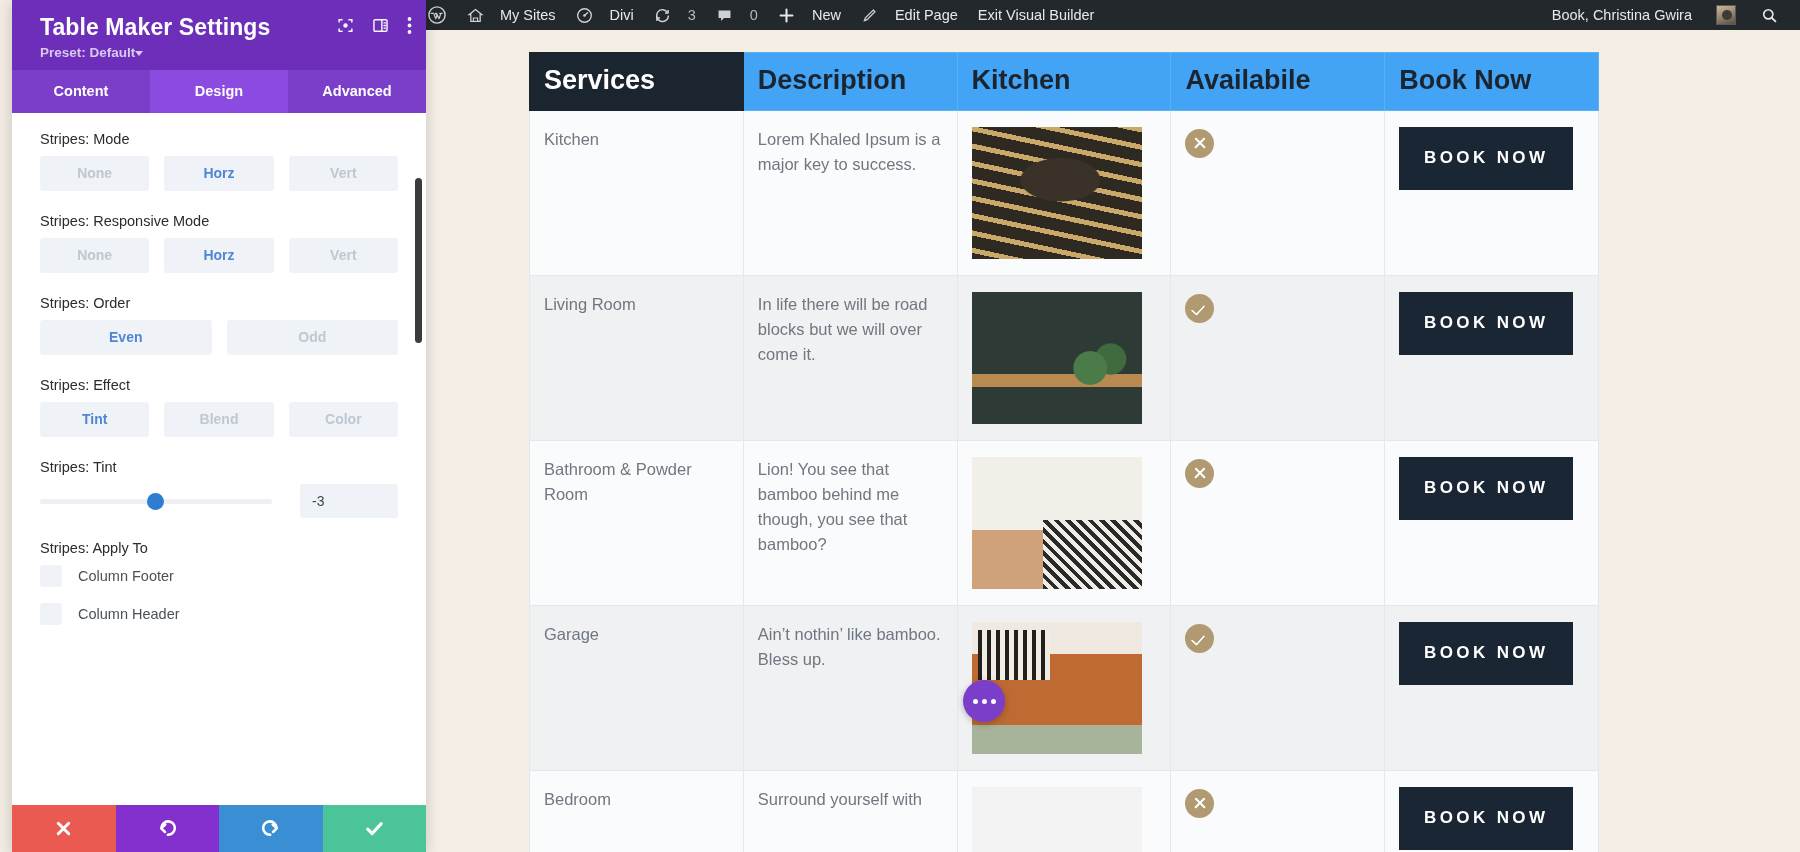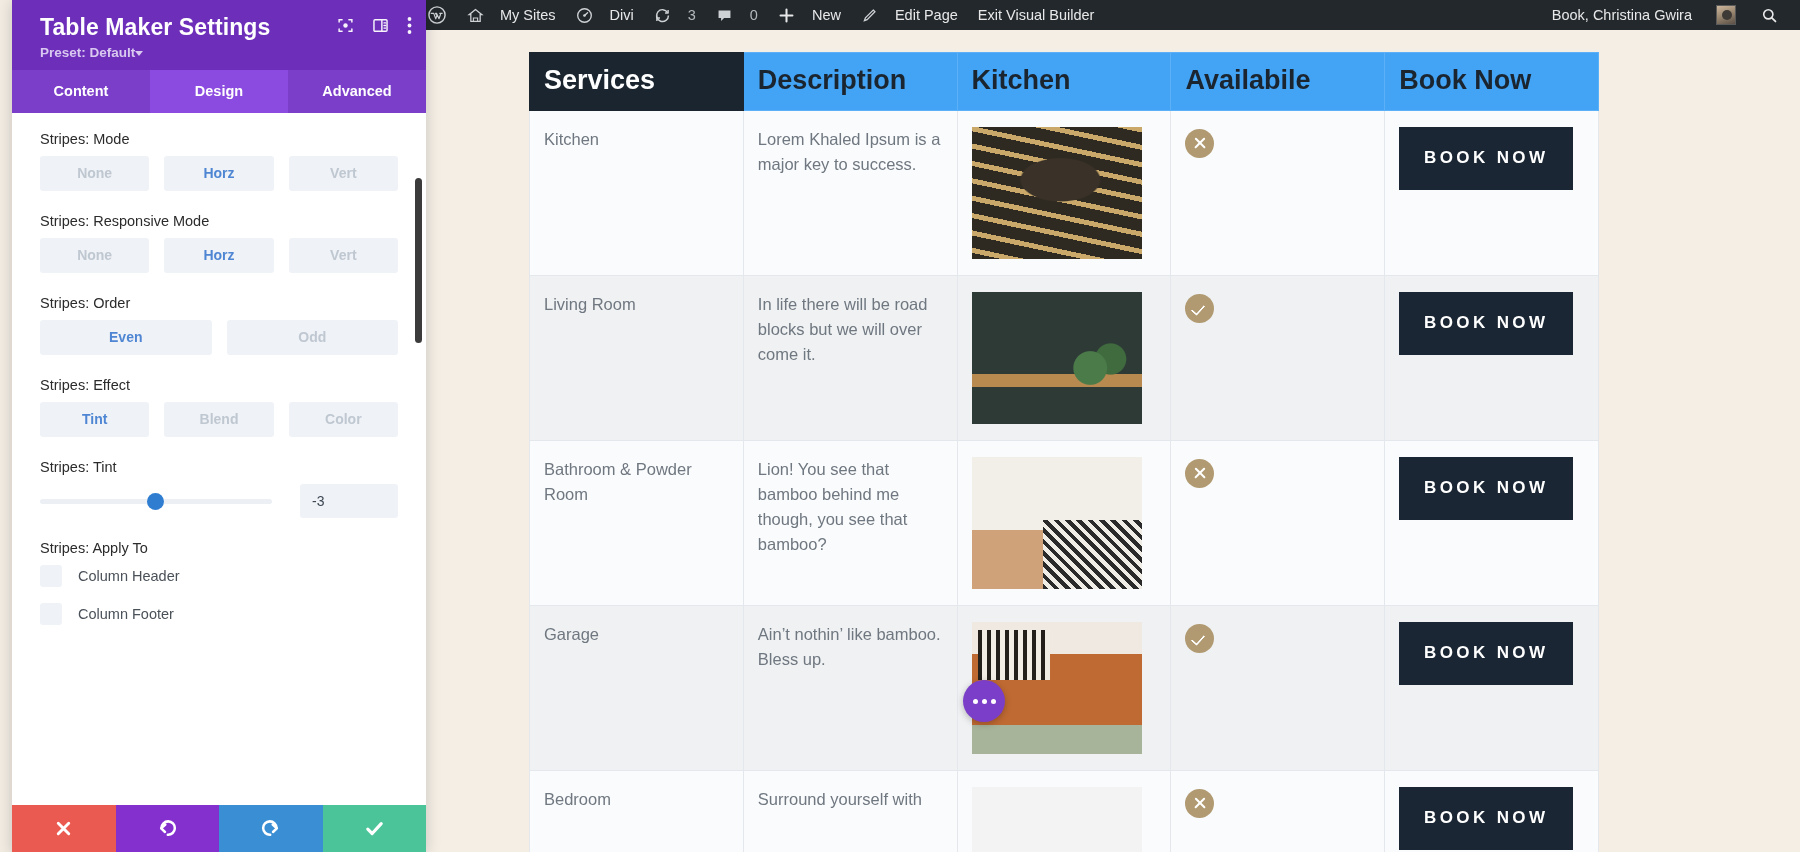--- a/index.html
+++ b/index.html
@@ -540,25 +540,25 @@
             </div>
             <input class="num-input" type="text" value="-3" style="">
           </div>
         </div>
 
         <div class="field">
           <div class="field-label">Stripes: Apply To</div>
 
           <div class="cb-row">
             <span class="cb-box"></span>
-            <span class="cb-label">Column Header</span>
+            <span class="cb-label">Column Footer</span>
           </div>
           <div class="cb-row">
             <span class="cb-box"></span>
-            <span class="cb-label">Column Footer</span>
+            <span class="cb-label">Column Header</span>
           </div>
         </div>
 
       </div>
 
       <div class="panel-scrollbar"></div>
     </div>
 
     <div class="panel-foot">
       <div class="foot-btn x">

